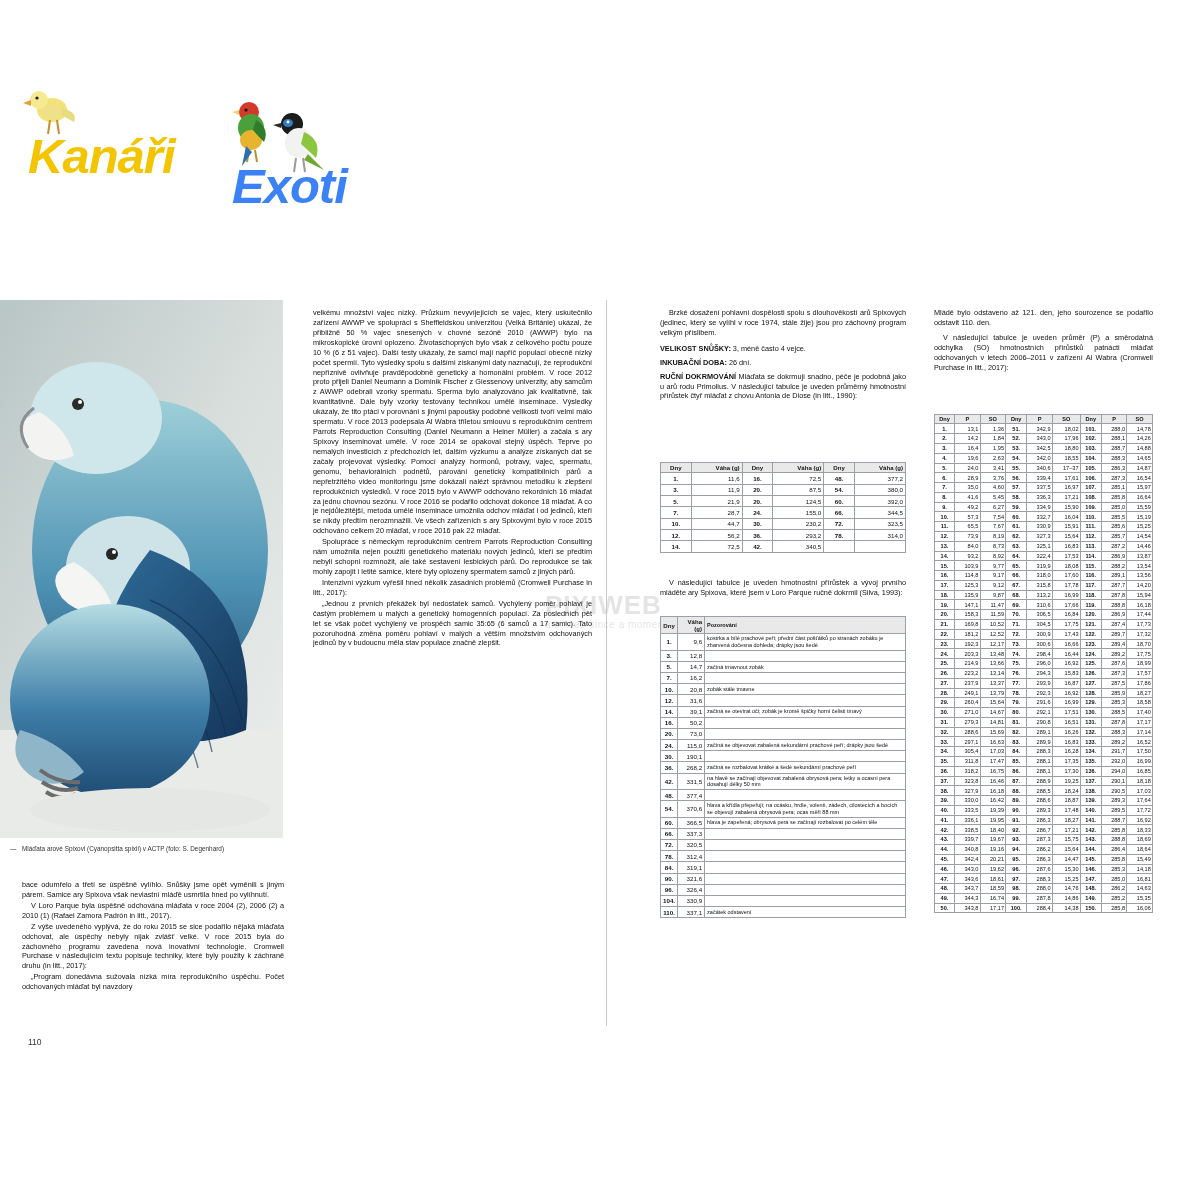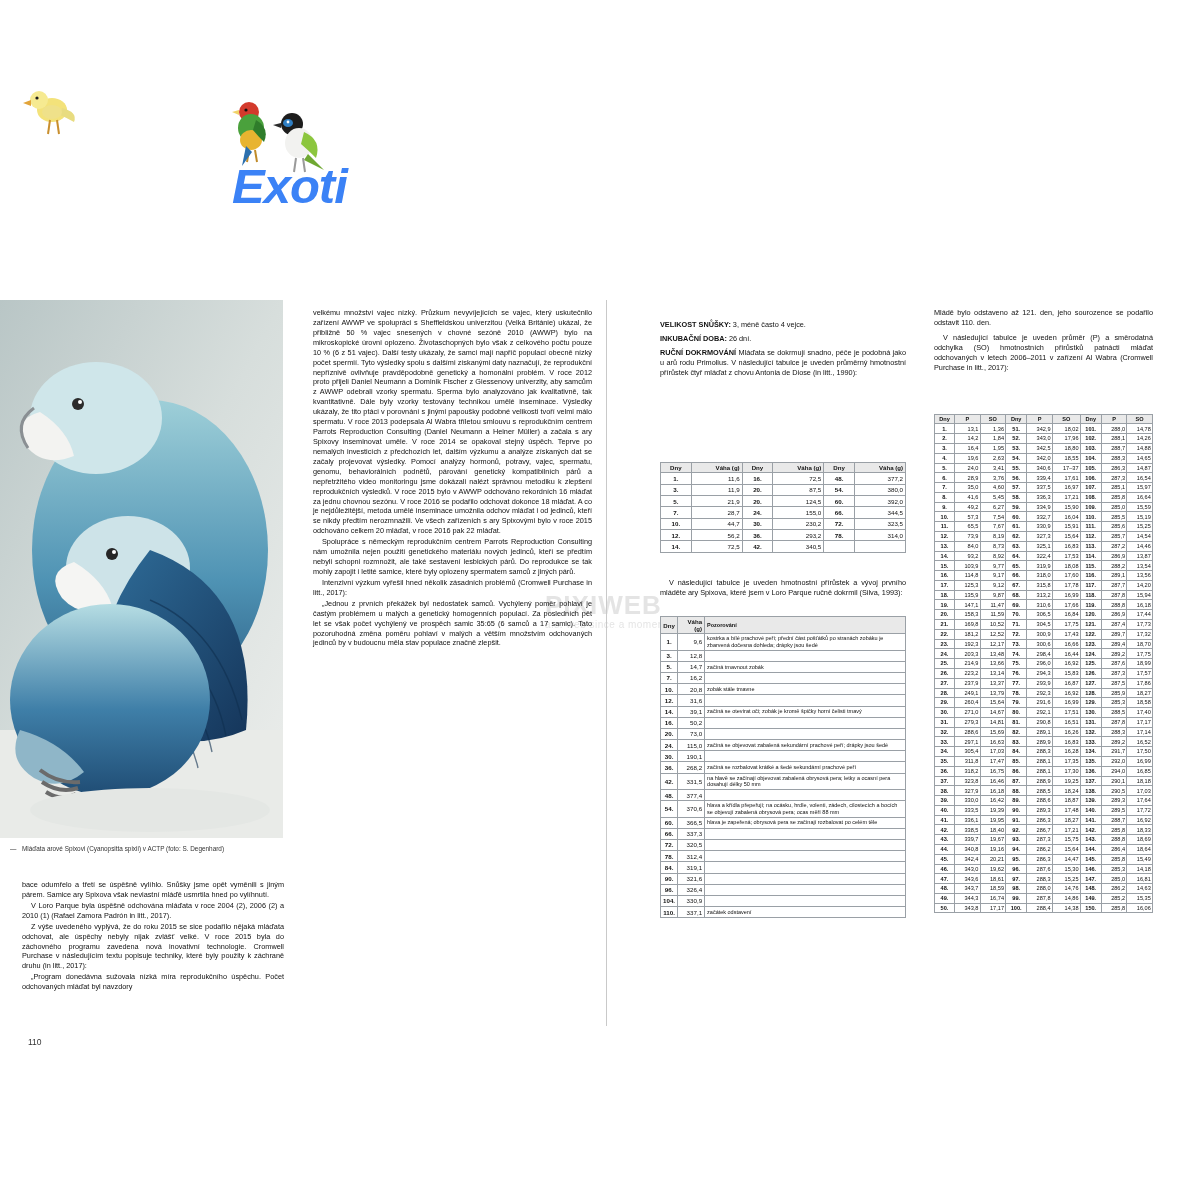--- a/index.html
+++ b/index.html
@@ -119,20 +119,21 @@
         <ellipse cx="20" cy="15" rx="5" ry="4" fill="#2f7fc4"></ellipse>
         <path d="M13 15 L5 17 L13 20 Z" fill="#2a2a2a"></path>
         <circle cx="20" cy="14" r="1.4" fill="#fff"></circle>
         <ellipse cx="31" cy="35" rx="14" ry="15" fill="#f2f2f0"></ellipse>
         <path d="M36 24 Q54 32 48 50 Q40 42 33 36 Z" fill="#8cc63e"></path>
         <path d="M28 50 L26 64" stroke="#9a9a9a" stroke-width="2"></path>
         <path d="M35 50 L37 64" stroke="#9a9a9a" stroke-width="2"></path>
         <path d="M40 46 L56 62 L36 52 Z" fill="#6fa832"></path>
       </svg>
     </div>
+    <div class="mast-word kanari">Kanáři</div>
     <div class="mast-word exoti">Exoti</div>
   </div>
 
   <div class="photo">
     <svg width="283" height="538" viewBox="0 0 283 538" preserveAspectRatio="none">
       <defs>
         <linearGradient id="bg" x1="0" y1="0" x2="1" y2="1">
           <stop offset="0%" stop-color="#b9c6c6"></stop>
           <stop offset="50%" stop-color="#d7dedc"></stop>
           <stop offset="100%" stop-color="#eceeec"></stop>
@@ -206,21 +207,22 @@
   </div>
 
   <div class="col" id="col1">
     <p class="noindent">velkému množství vajec nízký. Průzkum nevyvíjejících se vajec, který uskutečnilo zařízení AWWP ve spolupráci s Sheffieldskou univerzitou (Velká Británie) ukázal, že přibližně 50 % vajec snesených v chovné sezóně 2010 (AWWP) bylo na mikroskopické úrovni oplozeno. Životaschopných bylo však z celkového počtu pouze 10 % (6 z 51 vajec). Další testy ukázaly, že samci mají napříč populací obecně nízký počet spermií. Tyto výsledky spolu s dalšími získanými daty naznačují, že reprodukční nepříznivě ovlivňuje pravděpodobně genetický a homonální problém. V roce 2012 proto přijeli Daniel Neumann a Dominik Fischer z Giessenovy univerzity, aby samcům z AWWP odebrali vzorky spermatu. Sperma bylo analyzováno jak kvalitativně, tak kvantitativně. Dále byly vzorky testovány technikou umělé inseminace. Výsledky ukázaly, že tito ptáci v porovnání s jinými papoušky podobné velikosti tvoří velmi málo spermatu. V roce 2013 podepsala Al Wabra tříletou smlouvu s reprodukčním centrem Parrots Reproduction Consulting (Daniel Neumann a Heiner Müller) a začala s ary Spixovy inseminovat uměle. V roce 2014 se opakoval stejný úspěch. Teprve po nemalých investicích z předchozích let, dalším výzkumu a analýze získaných dat se začaly projevovat výsledky. Pomocí analýzy hormonů, potravy, vajec, spermatu, genomu, behaviorálních podnětů, párování genetický kompatibilních párů a nepřetržitého video monitoringu jsme dokázali nalézt správnou metodiku k zlepšení reprodukčních výsledků. V roce 2015 bylo v AWWP odchováno rekordních 16 mláďat za jednu chovnou sezónu. V roce 2016 se podařilo odchovat dokonce 18 mláďat. A co je nejdůležitější, metoda umělé inseminace umožnila odchov mláďat i od jedinců, kteří se nikdy předtím nerozmnažili. Ve všech zařízeních s ary Spixovými bylo v roce 2015 odchováno celkem 20 mláďat, v roce 2016 pak 22 mláďat.</p>
     <p>Spolupráce s německým reprodukčním centrem Parrots Reproduction Consulting nám umožnila nejen použití genetického materiálu nových jedinců, kteří se předtím nebyli schopni rozmnožit, ale také sestavení lesbických párů. Do reprodukce se tak mohly zapojit i letité samice, které byly oplozeny spermatem samců z jiných párů.</p>
     <p>Intenzivní výzkum vyřešil hned několik zásadních problémů (Cromwell Purchase in litt., 2017):</p>
     <p>„Jednou z prvních překážek byl nedostatek samců. Vychýlený poměr pohlaví je častým problémem u malých a genetický homogenních populací. Za posledních pět let se však počet vychýlený ve prospěch samic 35:65 (6 samců a 17 samic). Tato pozoruhodná změna poměru pohlaví v malých a větším množstvím odchovaných jedinců by v budoucnu měla stav populace značně zlepšit.</p>
   </div>
 
   <div class="col" id="col2">
-    <p class="noindent" style="margin-top:12px;">
+    <p>Brzké dosažení pohlavní dospělosti spolu s dlouhověkostí arů Spixových (jedinec, který se vylíhl v roce 1974, stále žije) jsou pro záchovný program velkým příslibem.</p>
+    <p class="noindent" style="margin-top:6px;">
       <b>VELIKOST SNŮŠKY:</b>
       <span>3, méně často 4 vejce.</span>
     </p>
     <p class="noindent" style="margin-top:4px;">
       <b>INKUBAČNÍ DOBA:</b>
       <span>26 dní.</span>
     </p>
     <p class="noindent" style="margin-top:4px;">
       <b>RUČNÍ DOKRMOVÁNÍ</b>
       <span>Mláďata se dokrmují snadno, péče je podobná jako u arů rodu Primolius. V následující tabulce je uveden průměrný hmotnostní přírůstek čtyř mláďat z chovu Antonia de Diose (in litt., 1990):</span>

